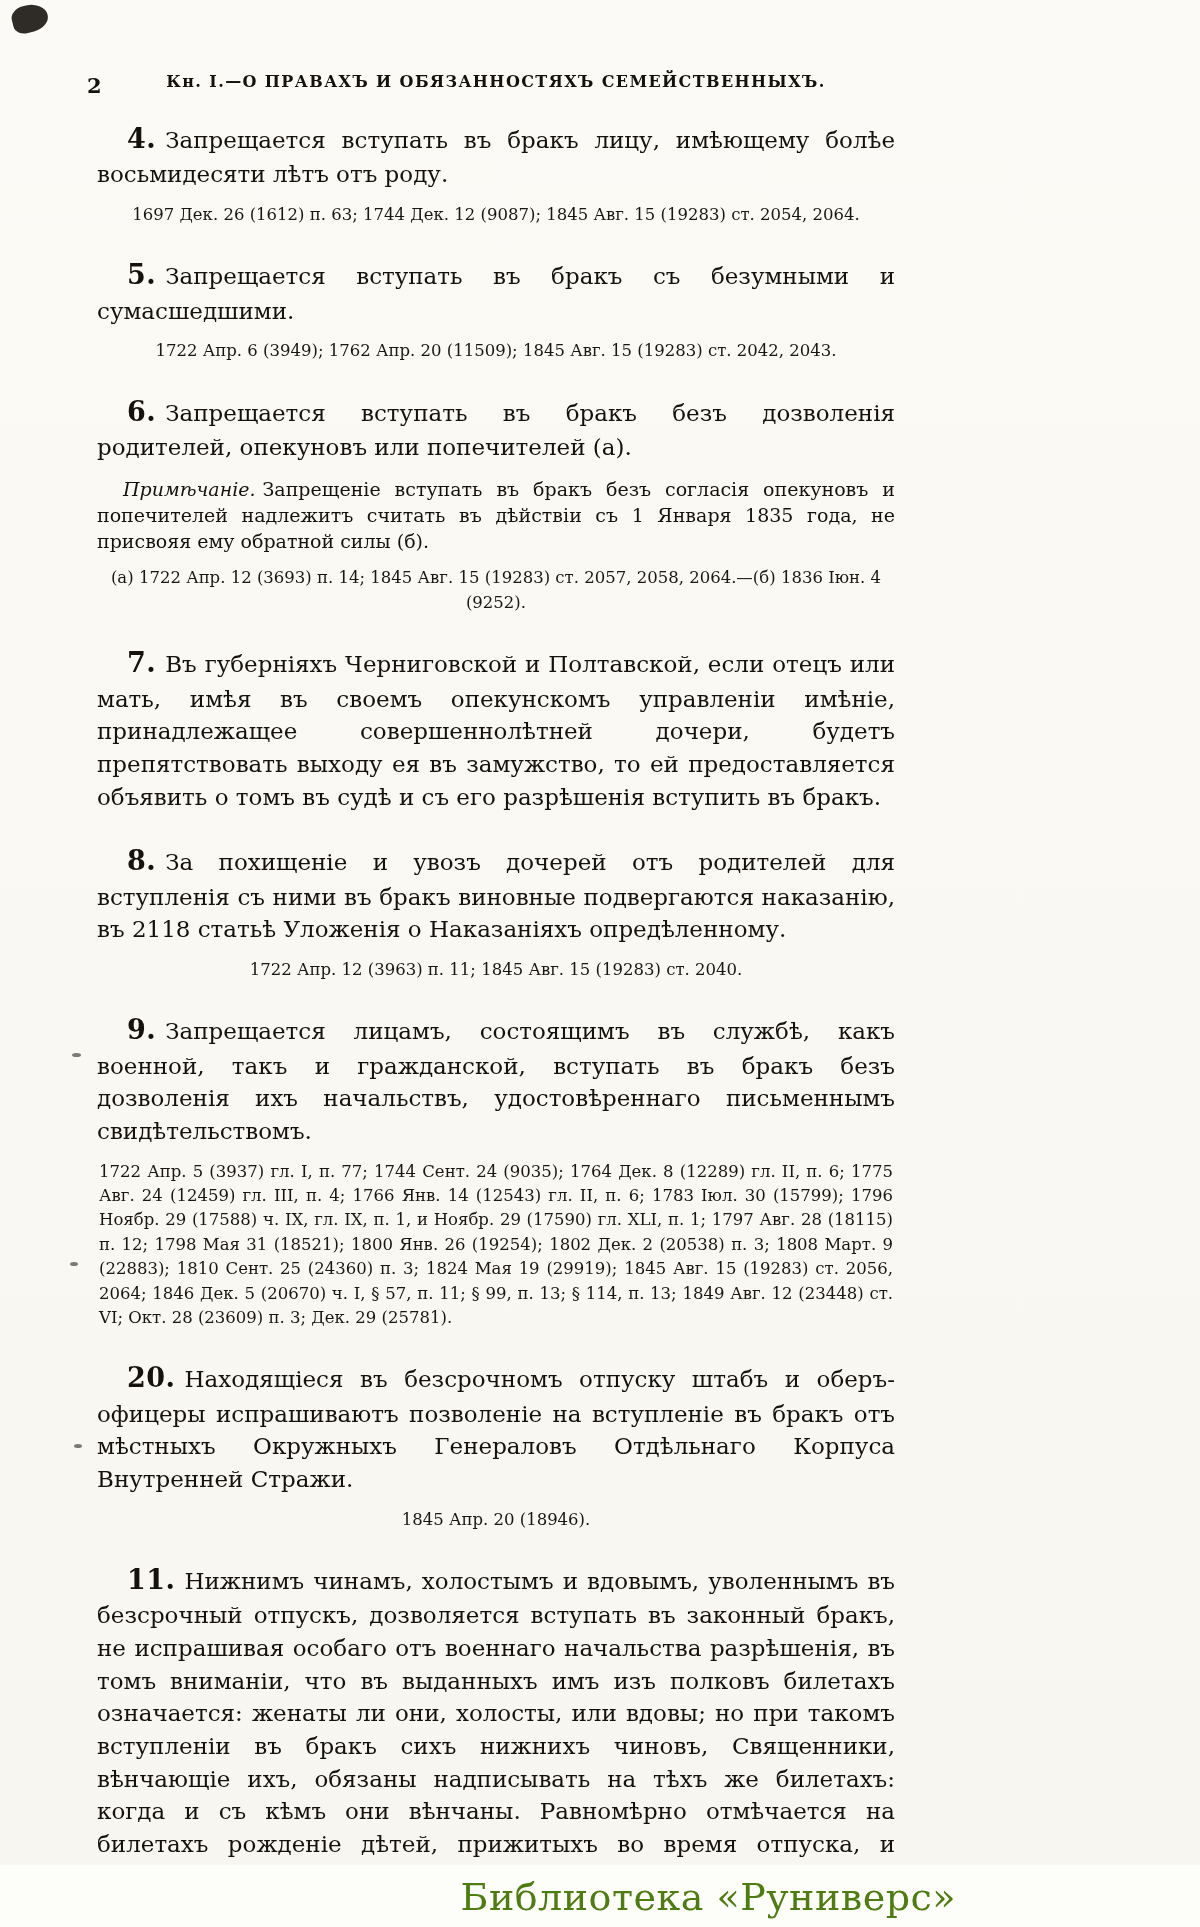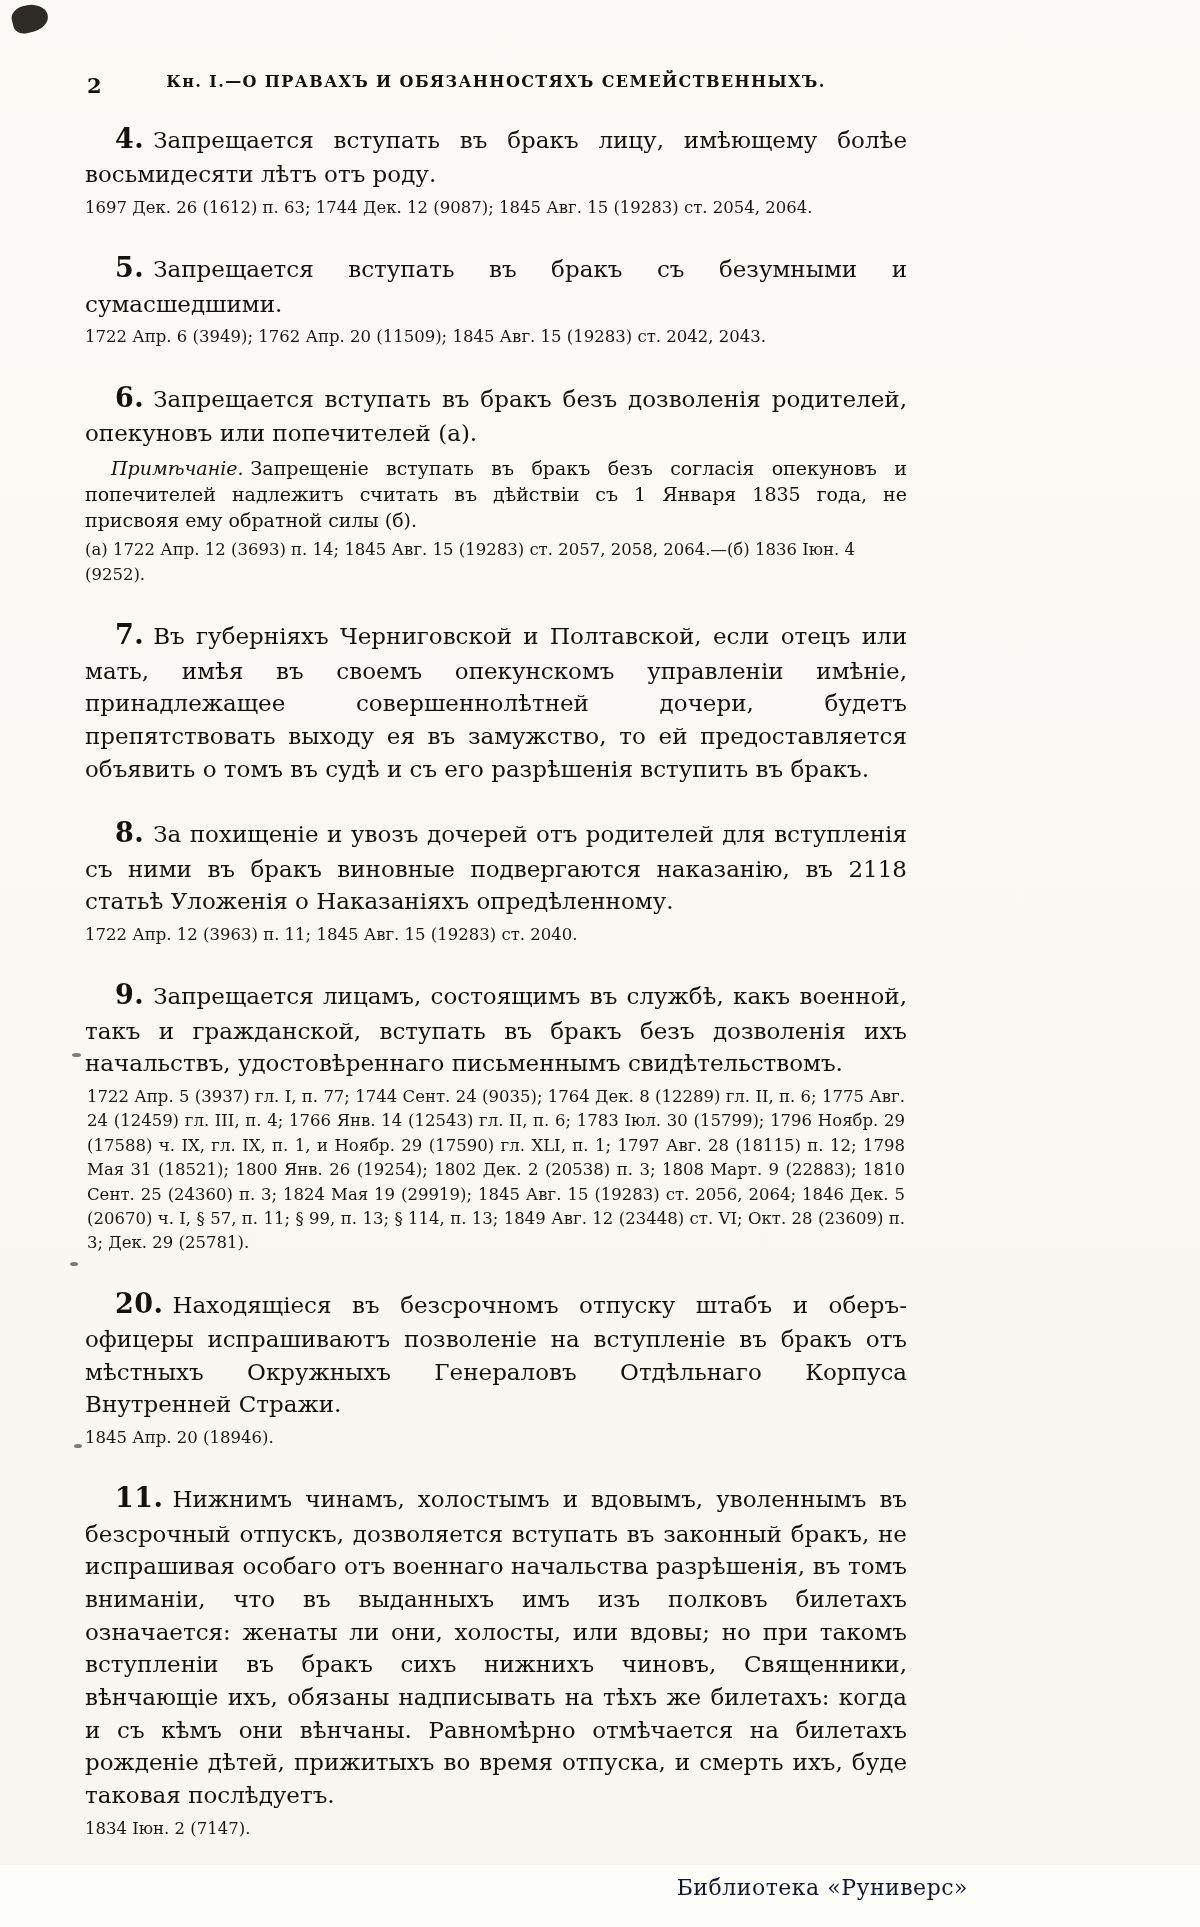--- a/index.html
+++ b/index.html
@@ -56,21 +56,21 @@
   }
   .running-head {
     display: inline-block;
     font-size: 16px;
     font-weight: bold;
     letter-spacing: 1.4px;
     white-space: nowrap;
   }
 
   .article { margin-top: 29px; }
-  .article p { margin: 0; }
+  .article p { margin: 12px; }
 
   .art-body {
     font-size: 23px;
     line-height: 1.42;
     text-align: justify;
     text-indent: 30px;
   }
   .artnum {
     font-weight: bold;
     font-size: 27px;
@@ -82,42 +82,42 @@
     line-height: 1.38;
     text-align: justify;
     text-indent: 26px;
     margin-top: 5px !important;
   }
   .note-label { font-style: italic; padding-right: 7px; }
 
   .citation {
     font-size: 16.5px;
     line-height: 1.48;
-    text-align: left;
+    text-align: center;
     margin-top: 5px !important;
     color: #1a1713;
   }
   .citation.block {
     text-align: justify;
     text-indent: 0;
     padding: 0 2px;
   }
 
   .watermark-band {
     position: absolute;
     bottom: 0; left: 0; right: 0;
     height: 62px;
     background: #fdfdfa;
   }
   .watermark {
     position: absolute;
-    right: 232px;
+    right: 244px;
     top: 10px;
-    font-size: 22px;
-    color: #0f172a;
+    font-size: 38px;
+    color: #4d7c0f;
     letter-spacing: .5px;
     white-space: nowrap;
   }
 </style>
 </head>
 <body>
 
 <div class="page">
 
   <div class="corner-blot"></div>

